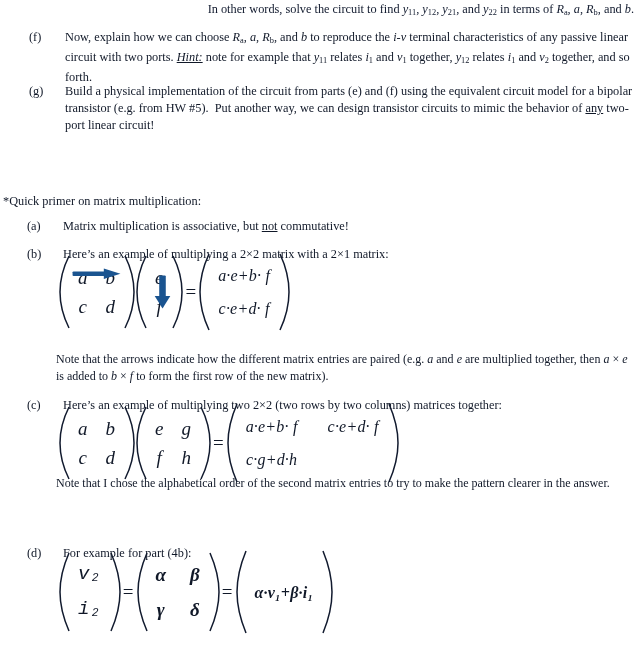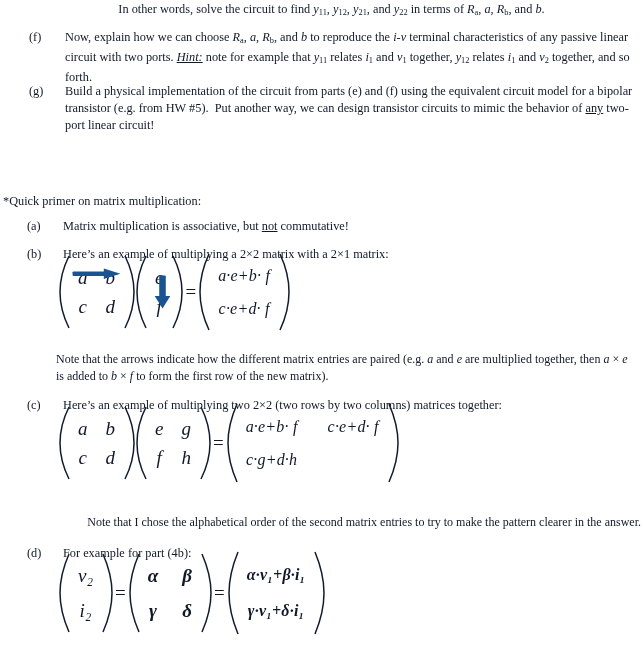--- a/index.html
+++ b/index.html
@@ -14,21 +14,21 @@
     font-family: "Liberation Serif", "DejaVu Serif", serif;
     color: #101828;
     overflow: hidden;
   }
 
   
   .para {
     position: absolute;
     font-size: 12.3px;
     line-height: 17.2px;
-    text-align: center;
+    text-align: right;
     color: #111a2e;
   }
   .lead-line {
     left: 29px;
     top: 1px;
     width: 605px;
   }
 
   .item {
     position: absolute;
@@ -302,35 +302,35 @@
       <span class="cell wide">c·g+d·h</span>
     </div>
     <span class="paren paren-r">
       <svg width="12" height="82" viewBox="0 0 12 82">
           <path d="M1 2 C8 18, 10 33, 10 41 C10 49, 8 64, 1 80" fill="none" stroke="#111a2e" stroke-width="1.5"></path>
         </svg>
     </span>
   </div>
 </div>
 
-<div class="note" style="left:56px; top:514px; width:585px;text-align:right;">Note that I chose the alphabetical order of the second matrix entries to try to make the pattern clearer in the answer.</div>
+<div class="note" style="left:56px; top:475px; width:585px;">Note that I chose the alphabetical order of the second matrix entries to try to make the pattern clearer in the answer.</div>
 
 <div class="item" style="left:27px; top:545px; width:600px;">
   <span class="marker">(d)</span>
   <div class="body">For example for part (4b):</div>
 </div>
 
 <div class="eq" style="left:58px; top:563px;">
   <div class="mat">
     <span class="paren paren-l">
       <svg width="12" height="82" viewBox="0 0 12 82">
           <path d="M11 2 C4 18, 2 33, 2 41 C2 49, 4 64, 11 80" fill="none" stroke="#111a2e" stroke-width="1.5"></path>
         </svg>
     </span>
-    <div class="grid" style="grid-template-columns:auto; row-gap:12px;">
+    <div class="grid" style="grid-template-columns:auto; row-gap:12px;font-family:Liberation Mono, monospace;">
       <span class="cell">v₂</span>
       <span class="cell">i₂</span>
     </div>
     <span class="paren paren-r">
       <svg width="12" height="82" viewBox="0 0 12 82">
           <path d="M1 2 C8 18, 10 33, 10 41 C10 49, 8 64, 1 80" fill="none" stroke="#111a2e" stroke-width="1.5"></path>
         </svg>
     </span>
   </div>
 
@@ -357,23 +357,22 @@
 
 
   <span class="eqsign">=</span>
 
   <div class="mat">
     <span class="paren paren-l">
       <svg width="12" height="86" viewBox="0 0 12 86">
           <path d="M11 2 C4 19, 2 35, 2 43 C2 51, 4 67, 11 84" fill="none" stroke="#111a2e" stroke-width="1.5"></path>
         </svg>
     </span>
-    <div class="grid" style="grid-template-columns:auto; row-gap:13px;">
+    <div class="grid" style="grid-template-columns:auto; row-gap:21px;">
       <span class="cell wide greek">α·v₁+β·i₁</span>
-      <span class="cell wide greek">γ·v₁+δ·i₁</span>
     </div>
     <span class="paren paren-r">
       <svg width="12" height="86" viewBox="0 0 12 86">
           <path d="M1 2 C8 19, 10 35, 10 43 C10 51, 8 67, 1 84" fill="none" stroke="#111a2e" stroke-width="1.5"></path>
         </svg>
     </span>
   </div>
 </div>
 
 </body></html>

